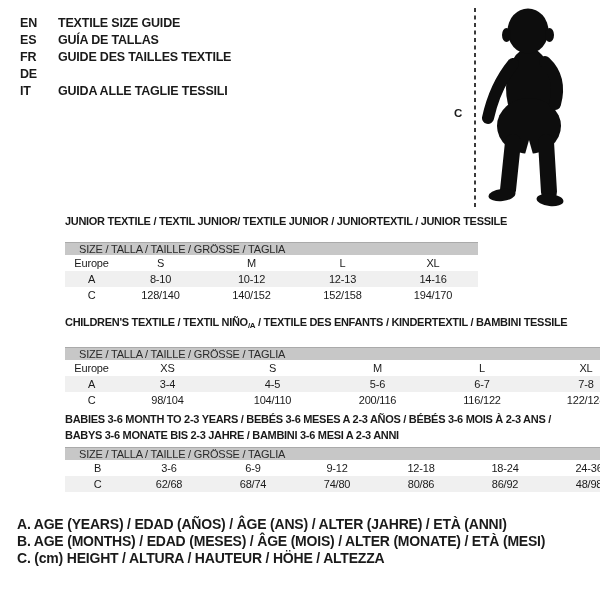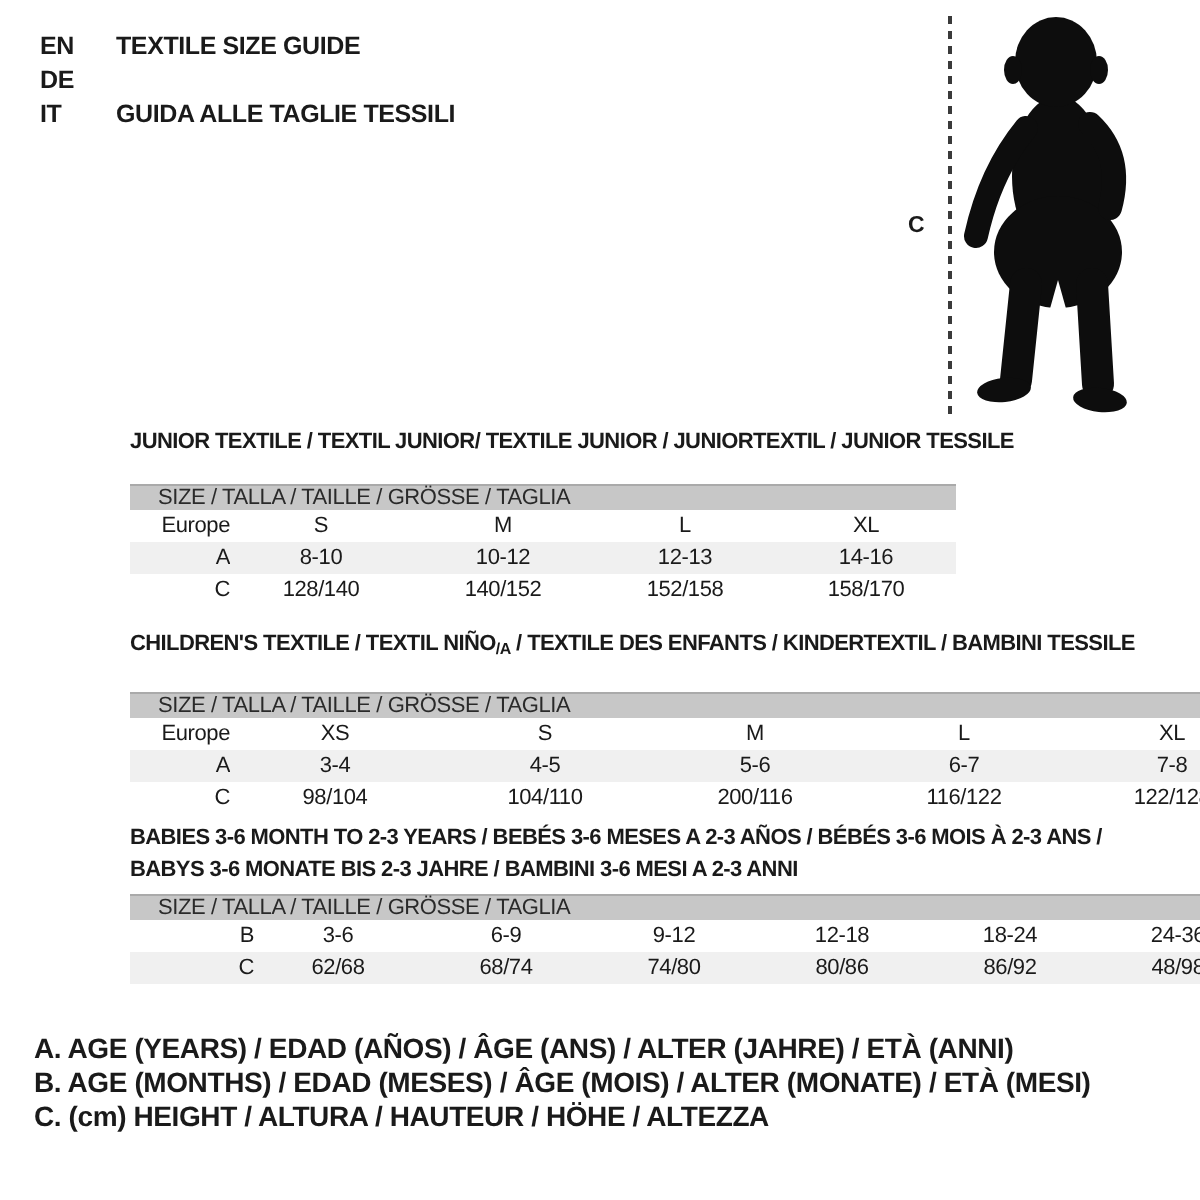--- a/index.html
+++ b/index.html
@@ -29,36 +29,44 @@
   #sec3 .sec-title { line-height:16px; }
   .title-sub { font-size:8px; vertical-align:-2px; }
   .size-bar {
     margin-top:15px; background:#c7c7c7; border-top:1px solid #aaaaaa;
     height:13px; line-height:12px; font-size:11px; padding-left:14px; color:#2a2a2a;
     white-space:nowrap;
   }
   #sec3 .size-bar { margin-top:4px; }
   table { border-collapse:collapse; table-layout:fixed; width:100%; font-size:11px; }
   td { text-align:center; height:16px; line-height:16px; padding:0; overflow:hidden; white-space:nowrap; }
-  td.lbl { text-align:right; padding-left:3px; }
+  td.lbl { text-align:center; padding-left:3px; }
   tr.shaded { background:#f0f0f0; }
 
   
   .footnotes { position:absolute; left:17px; top:517px; font-weight:bold; font-size:14px; }
   .footnote { height:17px; line-height:14px; white-space:nowrap; }
 </style>
 </head>
 <body>
 
 <div class="page">
 
   <div class="lang-list">
     <div class="lang-row">
       <span class="lang-code">EN</span>
       <span class="lang-label">TEXTILE SIZE GUIDE</span>
+    </div>
+    <div class="lang-row">
+      <span class="lang-code">ES</span>
+      <span class="lang-label">GUÍA DE TALLAS</span>
+    </div>
+    <div class="lang-row">
+      <span class="lang-code">FR</span>
+      <span class="lang-label">GUIDE DES TAILLES TEXTILE</span>
     </div>
     <div class="lang-row">
       <span class="lang-code">DE</span>
     </div>
     <div class="lang-row">
       <span class="lang-code">IT</span>
       <span class="lang-label">GUIDA ALLE TAGLIE TESSILI</span>
     </div>
   </div>
 
@@ -105,21 +113,21 @@
         <td>8-10</td>
         <td>10-12</td>
         <td>12-13</td>
         <td>14-16</td>
       </tr>
       <tr>
         <td class="lbl">C</td>
         <td>128/140</td>
         <td>140/152</td>
         <td>152/158</td>
-        <td>158/170</td>
+        <td>194/170</td>
       </tr>
     </tbody>
       </table>
   </div>
 
   <div class="section" id="sec2">
     <div class="sec-title">
       <span>CHILDREN'S TEXTILE / TEXTIL NIÑO</span><span class="title-sub">/A</span><span> / TEXTILE DES ENFANTS / KINDERTEXTIL / BAMBINI TESSILE</span>
     </div>
     <div class="size-bar">SIZE / TALLA / TAILLE / GRÖSSE / TAGLIA</div>

